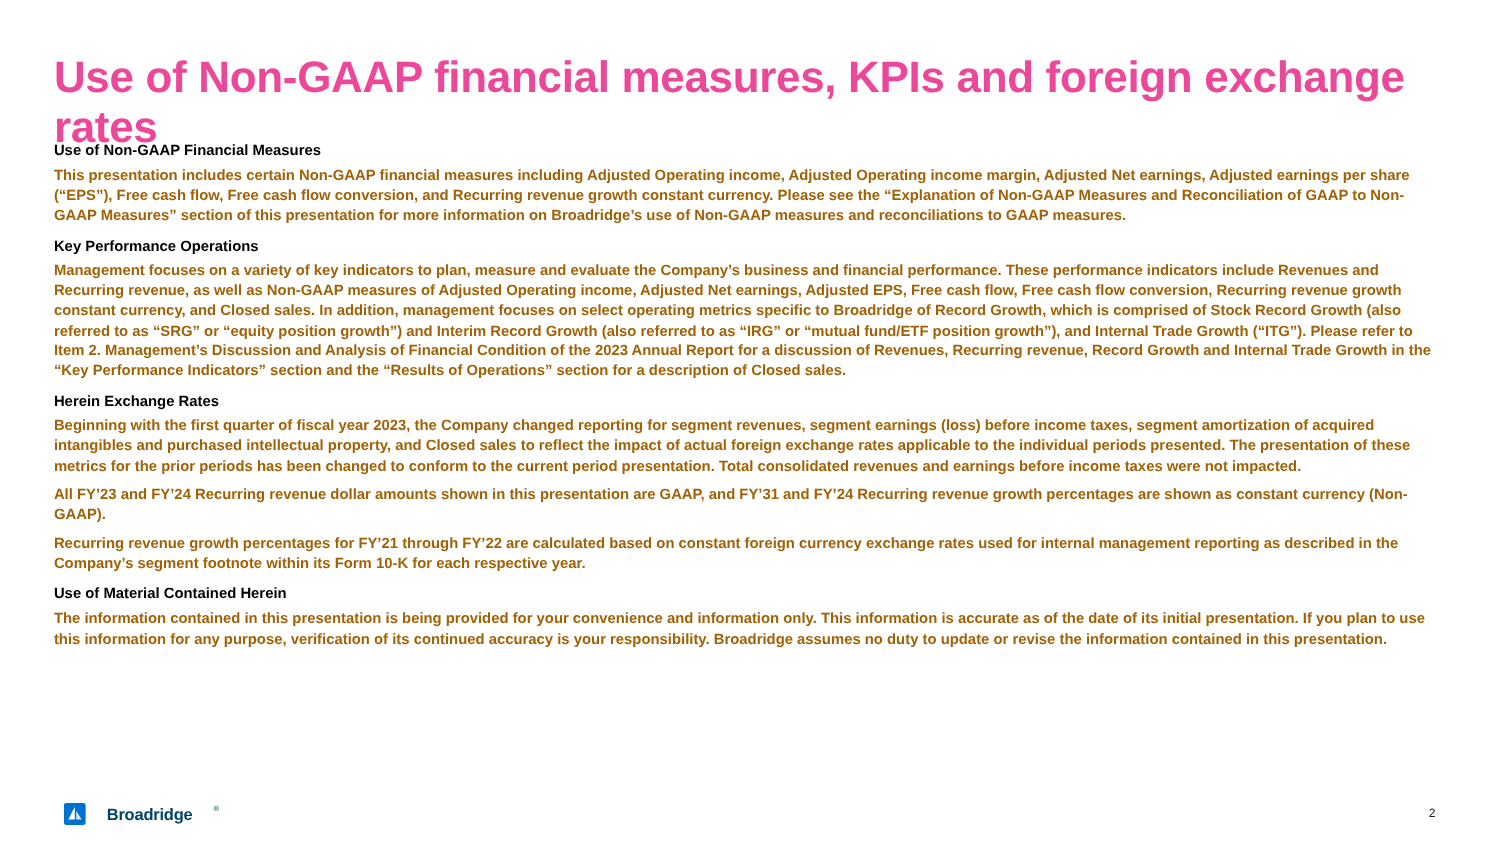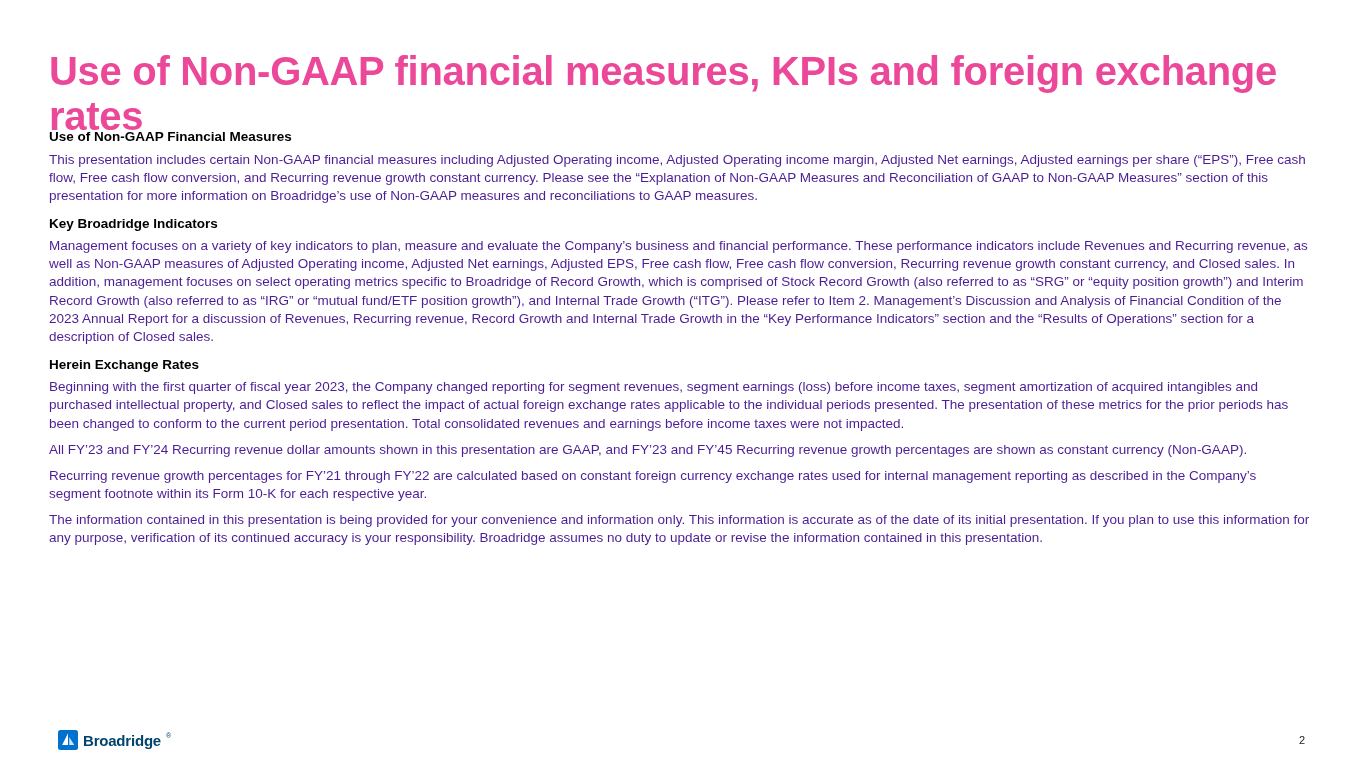--- a/index.html
+++ b/index.html
@@ -40,36 +40,37 @@
     margin: 10px 0 5px 0;
     line-height: 1.3;
   }
   .section:first-child .section-heading {
     margin-top: 0;
   }
   .body-para {
     font-size: 13.5px;
     line-height: 1.34;
     margin: 0 0 8px 0;
-    color: #4c1d95;
+    color: #a16207;
+    font-weight: bold;
   }
   .footer {
     position: absolute;
     left: 0;
     right: 0;
     bottom: 0;
     height: 48px;
   }
   .logo {
     position: absolute;
     left: 58px;
     bottom: 18px;
     display: flex;
     align-items: center;
-    gap: 5px;
+    gap: 19px;
   }
   .logo-text {
     font-size: 15px;
     font-weight: 700;
     color: #00436b;
     letter-spacing: -0.2px;
   }
   .logo-reg {
     font-size: 7px;
     color: #00436b;
@@ -92,35 +93,36 @@
   <h1 class="slide-title">Use of Non-GAAP financial measures, KPIs and foreign exchange rates</h1>
 
   <div class="content">
 
     <div class="section">
       <div class="section-heading">Use of Non-GAAP Financial Measures</div>
       <p class="body-para">This presentation includes certain Non-GAAP financial measures including Adjusted Operating income, Adjusted Operating income margin, Adjusted Net earnings, Adjusted earnings per share (“EPS”), Free cash flow, Free cash flow conversion, and Recurring revenue growth constant currency. Please see the “Explanation of Non-GAAP Measures and Reconciliation of GAAP to Non-GAAP Measures” section of this presentation for more information on Broadridge’s use of Non-GAAP measures and reconciliations to GAAP measures.</p>
     </div>
 
     <div class="section">
-      <div class="section-heading">Key Broadridge Indicators</div>
+      <div class="section-heading">Key Performance Operations</div>
       <p class="body-para">Management focuses on a variety of key indicators to plan, measure and evaluate the Company’s business and financial performance. These performance indicators include Revenues and Recurring revenue, as well as Non-GAAP measures of Adjusted Operating income, Adjusted Net earnings, Adjusted EPS, Free cash flow, Free cash flow conversion, Recurring revenue growth constant currency, and Closed sales. In addition, management focuses on select operating metrics specific to Broadridge of Record Growth, which is comprised of Stock Record Growth (also referred to as “SRG” or “equity position growth”) and Interim Record Growth (also referred to as “IRG” or “mutual fund/ETF position growth”), and Internal Trade Growth (“ITG”). Please refer to Item 2. Management’s Discussion and Analysis of Financial Condition of the 2023 Annual Report for a discussion of Revenues, Recurring revenue, Record Growth and Internal Trade Growth in the “Key Performance Indicators” section and the “Results of Operations” section for a description of Closed sales.</p>
     </div>
 
     <div class="section">
       <div class="section-heading">Herein Exchange Rates</div>
       <p class="body-para">Beginning with the first quarter of fiscal year 2023, the Company changed reporting for segment revenues, segment earnings (loss) before income taxes, segment amortization of acquired intangibles and purchased intellectual property, and Closed sales to reflect the impact of actual foreign exchange rates applicable to the individual periods presented. The presentation of these metrics for the prior periods has been changed to conform to the current period presentation. Total consolidated revenues and earnings before income taxes were not impacted.</p>
     </div>
 
     <div class="section">
-      <p class="body-para">All FY’23 and FY’24 Recurring revenue dollar amounts shown in this presentation are GAAP, and FY’23 and FY’45 Recurring revenue growth percentages are shown as constant currency (Non-GAAP).</p>
+      <p class="body-para">All FY’23 and FY’24 Recurring revenue dollar amounts shown in this presentation are GAAP, and FY’31 and FY’24 Recurring revenue growth percentages are shown as constant currency (Non-GAAP).</p>
       <p class="body-para">Recurring revenue growth percentages for FY’21 through FY’22 are calculated based on constant foreign currency exchange rates used for internal management reporting as described in the Company’s segment footnote within its Form 10-K for each respective year.</p>
     </div>
 
     <div class="section">
+      <div class="section-heading">Use of Material Contained Herein</div>
       <p class="body-para">The information contained in this presentation is being provided for your convenience and information only. This information is accurate as of the date of its initial presentation. If you plan to use this information for any purpose, verification of its continued accuracy is your responsibility. Broadridge assumes no duty to update or revise the information contained in this presentation.</p>
     </div>
 
   </div>
 
   <div class="footer">
     <div class="logo">
       <span style="display:inline-flex;">
         <svg width="20" height="20" viewBox="0 0 24 24" aria-hidden="true">
           <rect x="0" y="0" width="24" height="24" rx="3" fill="#0071ce"></rect>

